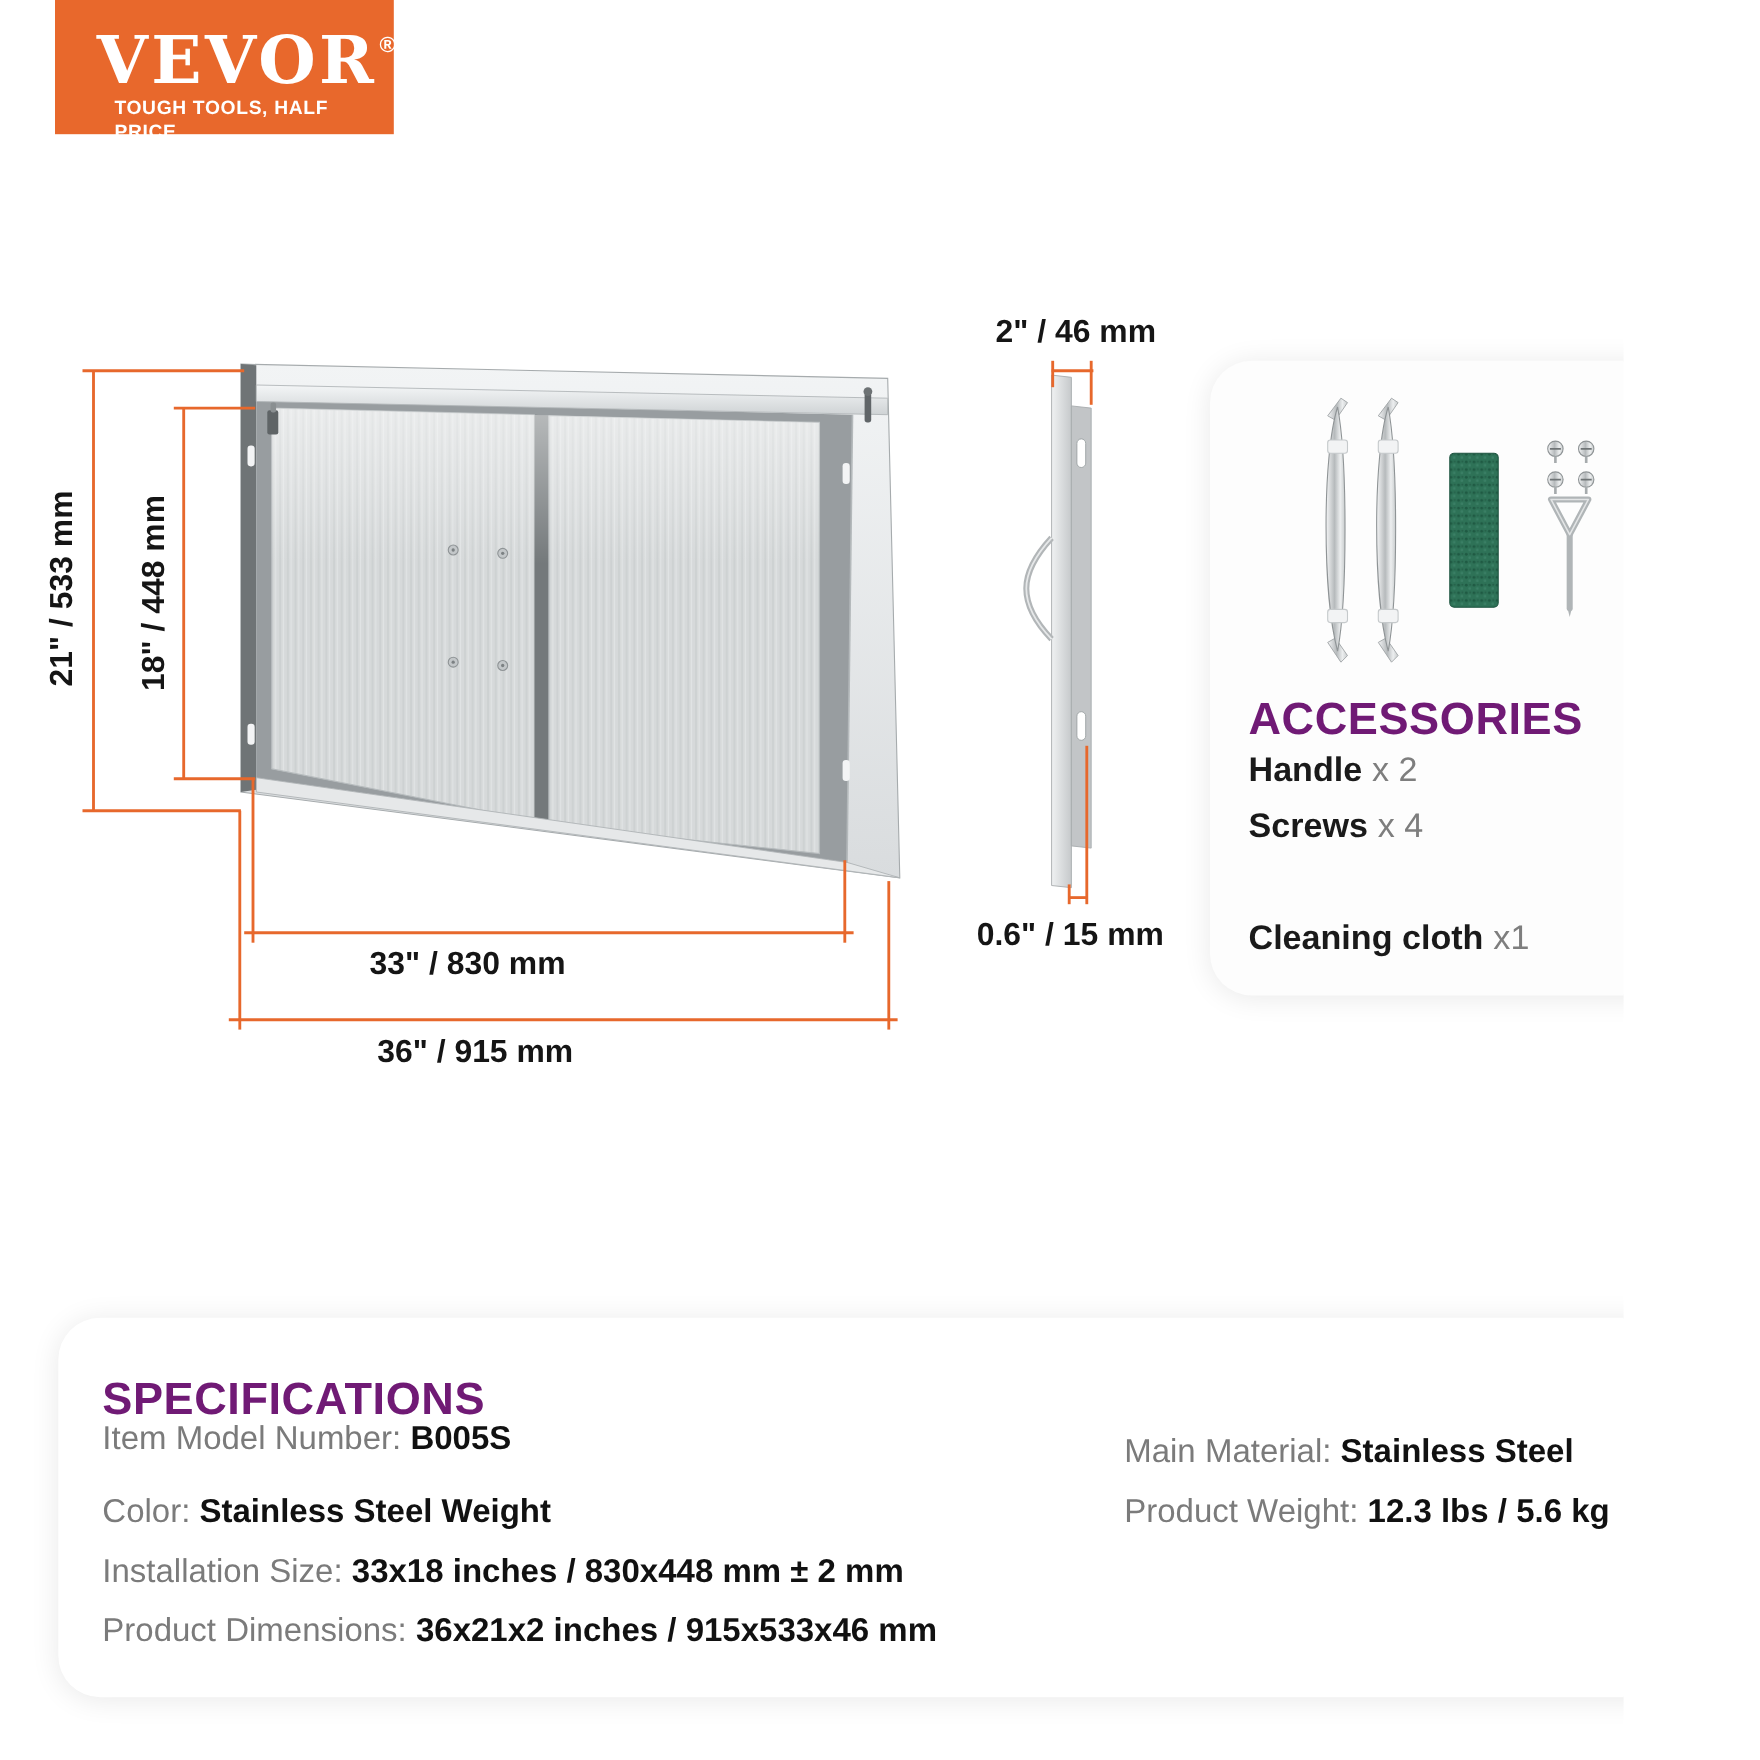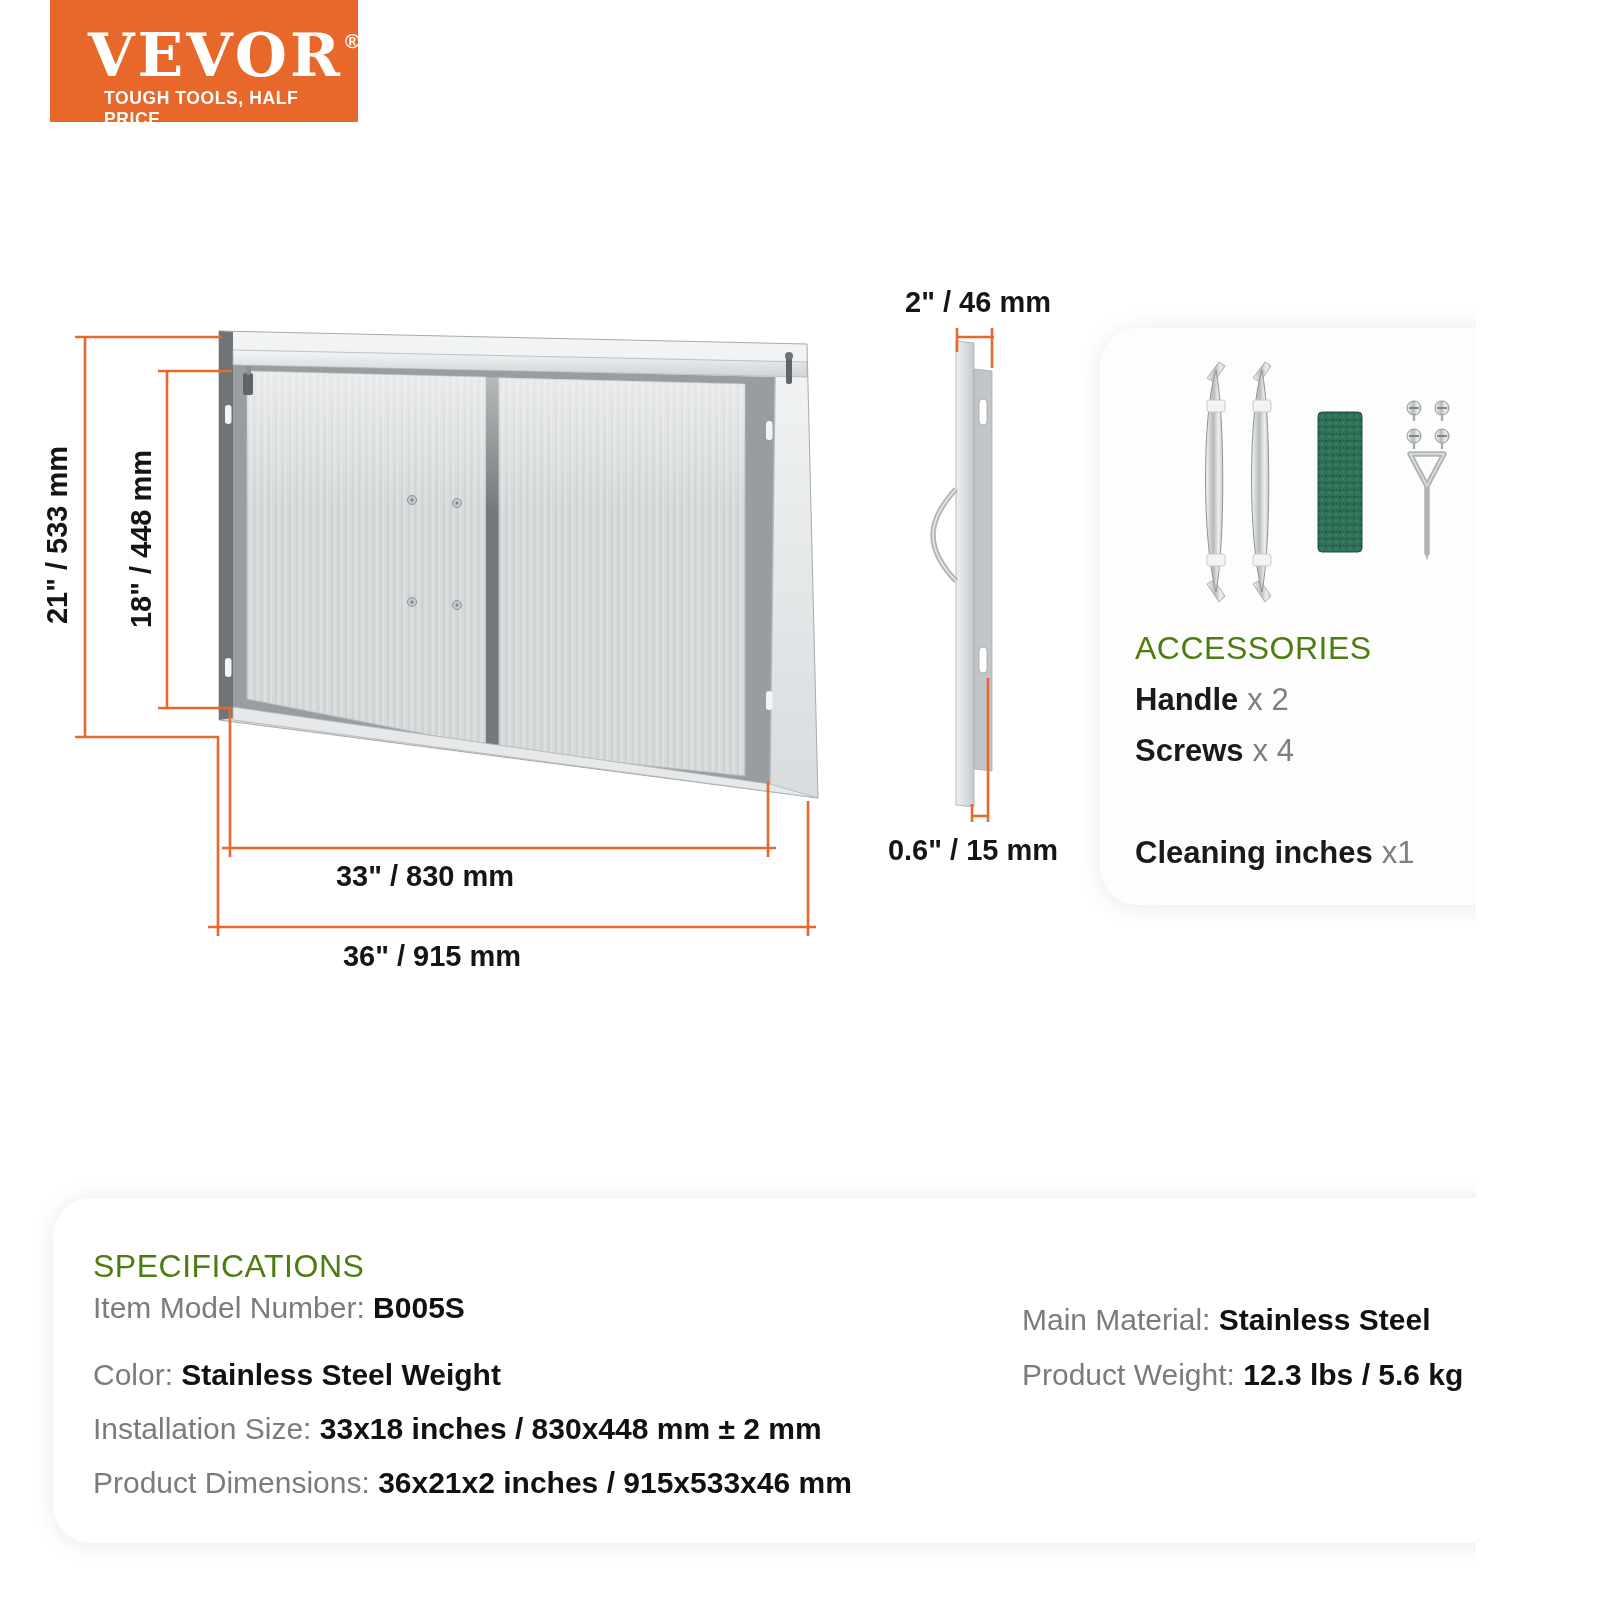--- a/index.html
+++ b/index.html
@@ -14,21 +14,21 @@
         font-family:"Liberation Sans",sans-serif;font-weight:bold;}
   .logo .tagline{font-size:17.5px;font-weight:bold;letter-spacing:.6px;margin-top:2px;margin-left:16px;}
   
   .dimlabel{position:absolute;font-weight:bold;font-size:29px;color:#151515;white-space:nowrap;}
   .dimlabel.center{transform:translateX(-50%);}
   .dimlabel.vert{transform:translate(-50%,-50%) rotate(-90deg);}
   
   .card{position:absolute;background:#fdfdfd;border-radius:38px;box-shadow:0 2px 26px rgba(0,0,0,.09);}
   .acc-card{left:1100px;top:328px;width:447px;height:577px;}
   .spec-card{left:53px;top:1198px;width:1494px;height:345px;background:#fff;}
-  .sec-title{position:absolute;font-size:32px;font-weight:normal;color:#4d7c0f;letter-spacing:.5px;white-space:nowrap;}
+  .sec-title{position:absolute;font-size:41px;font-weight:bold;color:#701a75;letter-spacing:.5px;white-space:nowrap;}
   .acc-row{position:absolute;font-size:31px;white-space:nowrap;}
   .acc-row .nm{font-weight:bold;color:#1a1a1a;}
   .acc-row .qty{color:#7e7e7e;margin-left:9px;}
   .spec-row{position:absolute;font-size:30px;white-space:nowrap;}
   .spec-row .lbl{color:#7b7b7b;}
   .spec-row .val{font-weight:bold;color:#111;}
   svg{position:absolute;display:block;}
 </style>
 </head>
 <body>
@@ -214,21 +214,21 @@
     </svg>
 
     <div class="sec-title" style="left:35px;top:302px;">ACCESSORIES</div>
     <div class="acc-row" style="left:35px;top:354px;">
       <span class="nm">Handle</span><span class="qty">x 2</span>
     </div>
     <div class="acc-row" style="left:35px;top:405px;">
       <span class="nm">Screws</span><span class="qty">x 4</span>
     </div>
     <div class="acc-row" style="left:35px;top:507px;">
-      <span class="nm">Cleaning inches</span><span class="qty">x1</span>
+      <span class="nm">Cleaning cloth</span><span class="qty">x1</span>
     </div>
   </div>
 
   <div class="card spec-card">
     <div class="sec-title" style="left:40px;top:50px;">SPECIFICATIONS</div>
 
     <div class="spec-row" style="left:40px;top:93px;">
       <span class="lbl">Item Model Number: </span><span class="val">B005S</span>
     </div>
     <div class="spec-row" style="left:40px;top:160px;">

